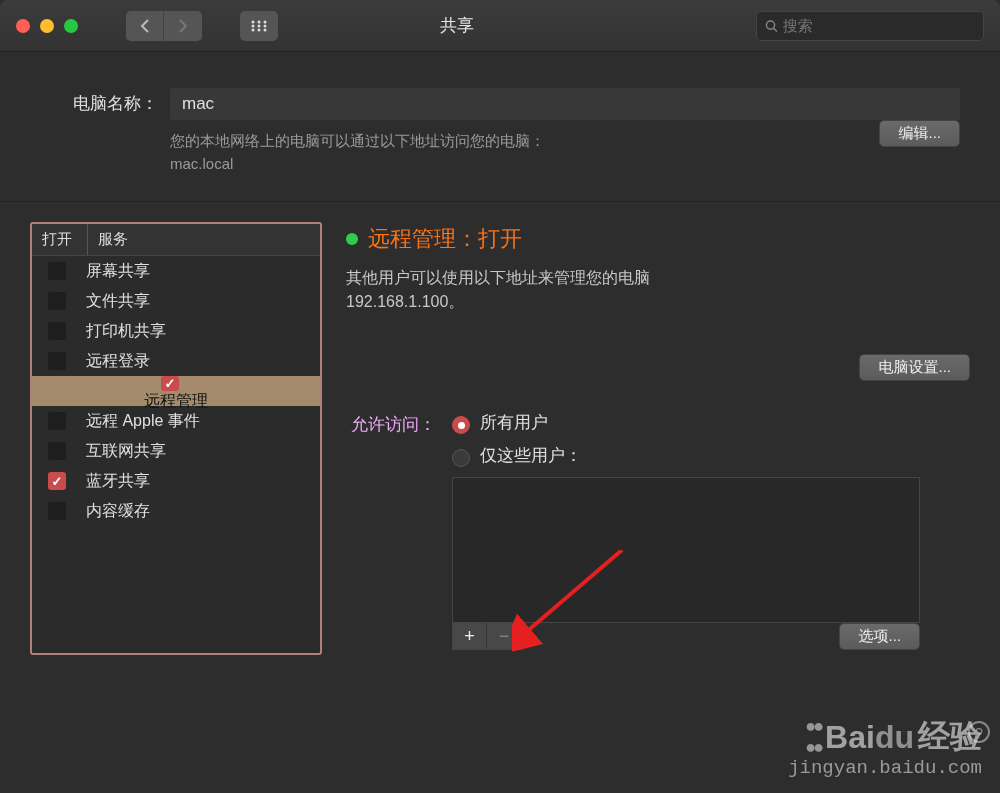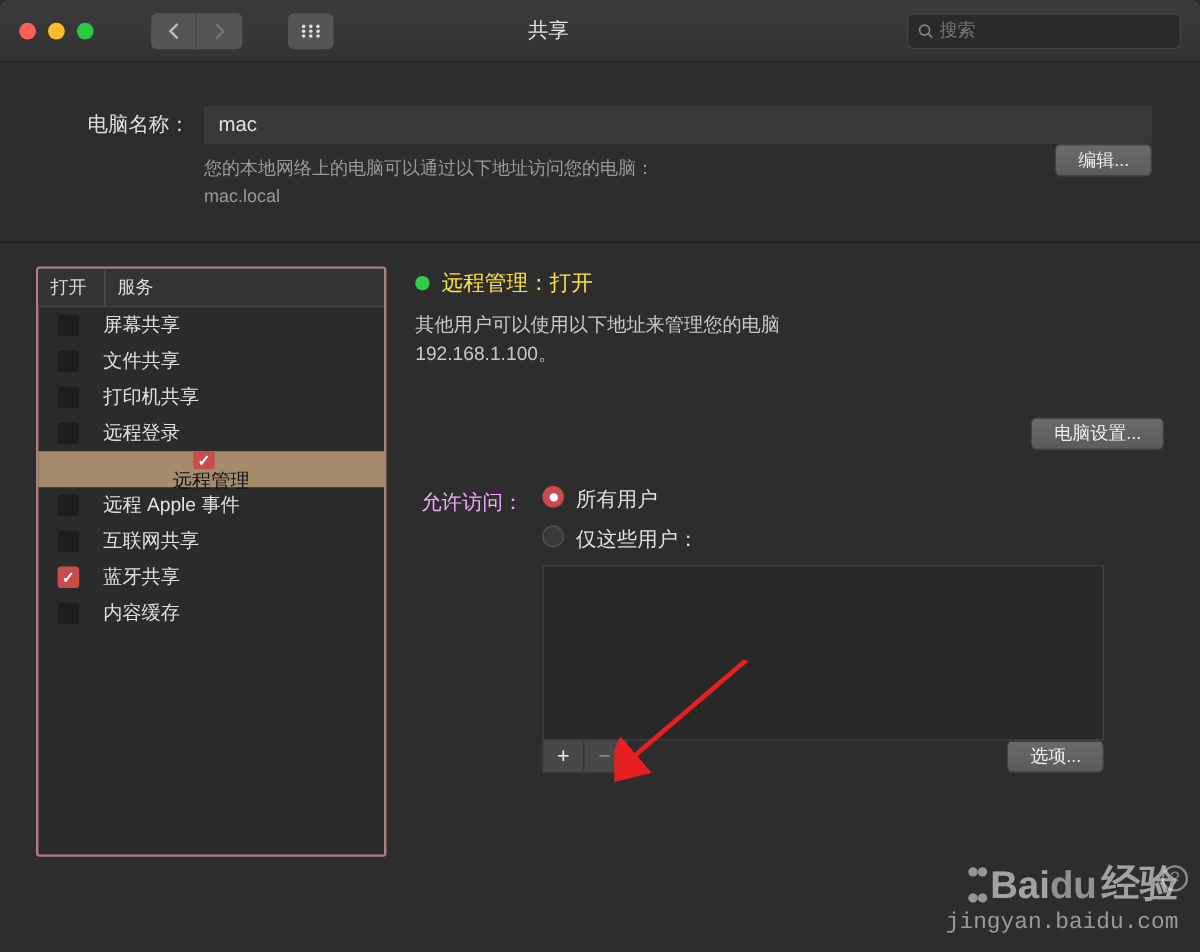--- a/index.html
+++ b/index.html
@@ -40,21 +40,21 @@
       background: linear-gradient(#6a6a6a, #5b5b5b);
       border:1px solid #444;
       color:#eee; font-size:15px;
       padding: 3px 18px; border-radius:5px;
       cursor:pointer;
       white-space: nowrap;
     }
     
     .lower { display:flex; padding: 20px 30px; gap: 24px; }
     .services {
-      width: 292px; height: 492px;
+      width: 292px; height: 433px;
       border: 2px solid #b08080;
       border-radius: 3px;
       background:#2b2b2b;
     }
     .services-head { display:flex; background:#333; border-bottom:1px solid #444;}
     .sh-col1 { width:56px; padding:6px 10px; color:#ddd; font-size:15px; border-right:1px solid #555;}
     .sh-col2 { flex:1; padding:6px 10px; color:#ddd; font-size:15px; }
     .service-row { display:flex; align-items:center; height:30px; padding: 0 8px;}
     .service-row.selected { background:#a38b6b;flex-direction:column; }
     .service-row.selected .svc-name { color:#111; }
@@ -62,28 +62,28 @@
       width:18px; height:18px; border-radius:3px; background:#1e1e1e; margin: 0 20px 0 8px;
       display:flex; align-items:center; justify-content:center;
     }
     .chk.on { background:#c94b4c; }
     .chk.on::after { content:'✓'; color:#fff; font-size:13px; font-weight:bold;}
     .svc-name { color:#e0e0e0; font-size:16px; }
     
     .detail { flex:1; padding-top: 2px;}
     .status-row { display:flex; align-items:center; gap:10px; margin-bottom:12px;}
     .status-dot { width:12px; height:12px; border-radius:50%; background:#2fce4a;}
-    .status-text { color:#fde047; font-size:18px;}
+    .status-text { color:#f97316; font-size:22px;}
     .desc { color:#c8c8c8; font-size:16px; line-height:1.5; margin-bottom:40px;}
     .settings-row { display:flex; justify-content:flex-end; margin-bottom:30px;}
     
     .access { display:flex; gap: 16px;}
     .access-label { color:#f0abfc; font-size:17px; padding-top:2px; width: 90px; text-align: right;}
     .radios { }
-    .radio-row { display:flex; align-items:flex-start; gap:10px; margin-bottom:10px;}
+    .radio-row { display:flex; align-items:flex-end; gap:10px; margin-bottom:10px;}
     .radio { width:18px; height:18px; border-radius:50%; background:#3a3a3a; border:1px solid #555; display:flex;align-items:center;justify-content:center;}
     .radio.on { background:#c94b4c; border-color:#c94b4c;}
     .radio.on::after { content:''; width:7px; height:7px; border-radius:50%; background:#fff;}
     .radio-label { color:#e0e0e0; font-size:17px;}
     
     .userbox { width:468px; height:146px; background:#282828; border:1px solid #444; margin-top:8px; margin-left: 0px;}
     .userbox-controls { display:flex; margin-top: 0; width: 468px;}
     .pm-btns { display:flex; border:1px solid #444; border-top: none;}
     .pm { width:34px; height:26px; background:#484848; color:#eee; display:flex;align-items:center;justify-content:center; font-size:18px; border-right:1px solid #333;}
     .pm:last-child { border-right: none; color: #888;}

